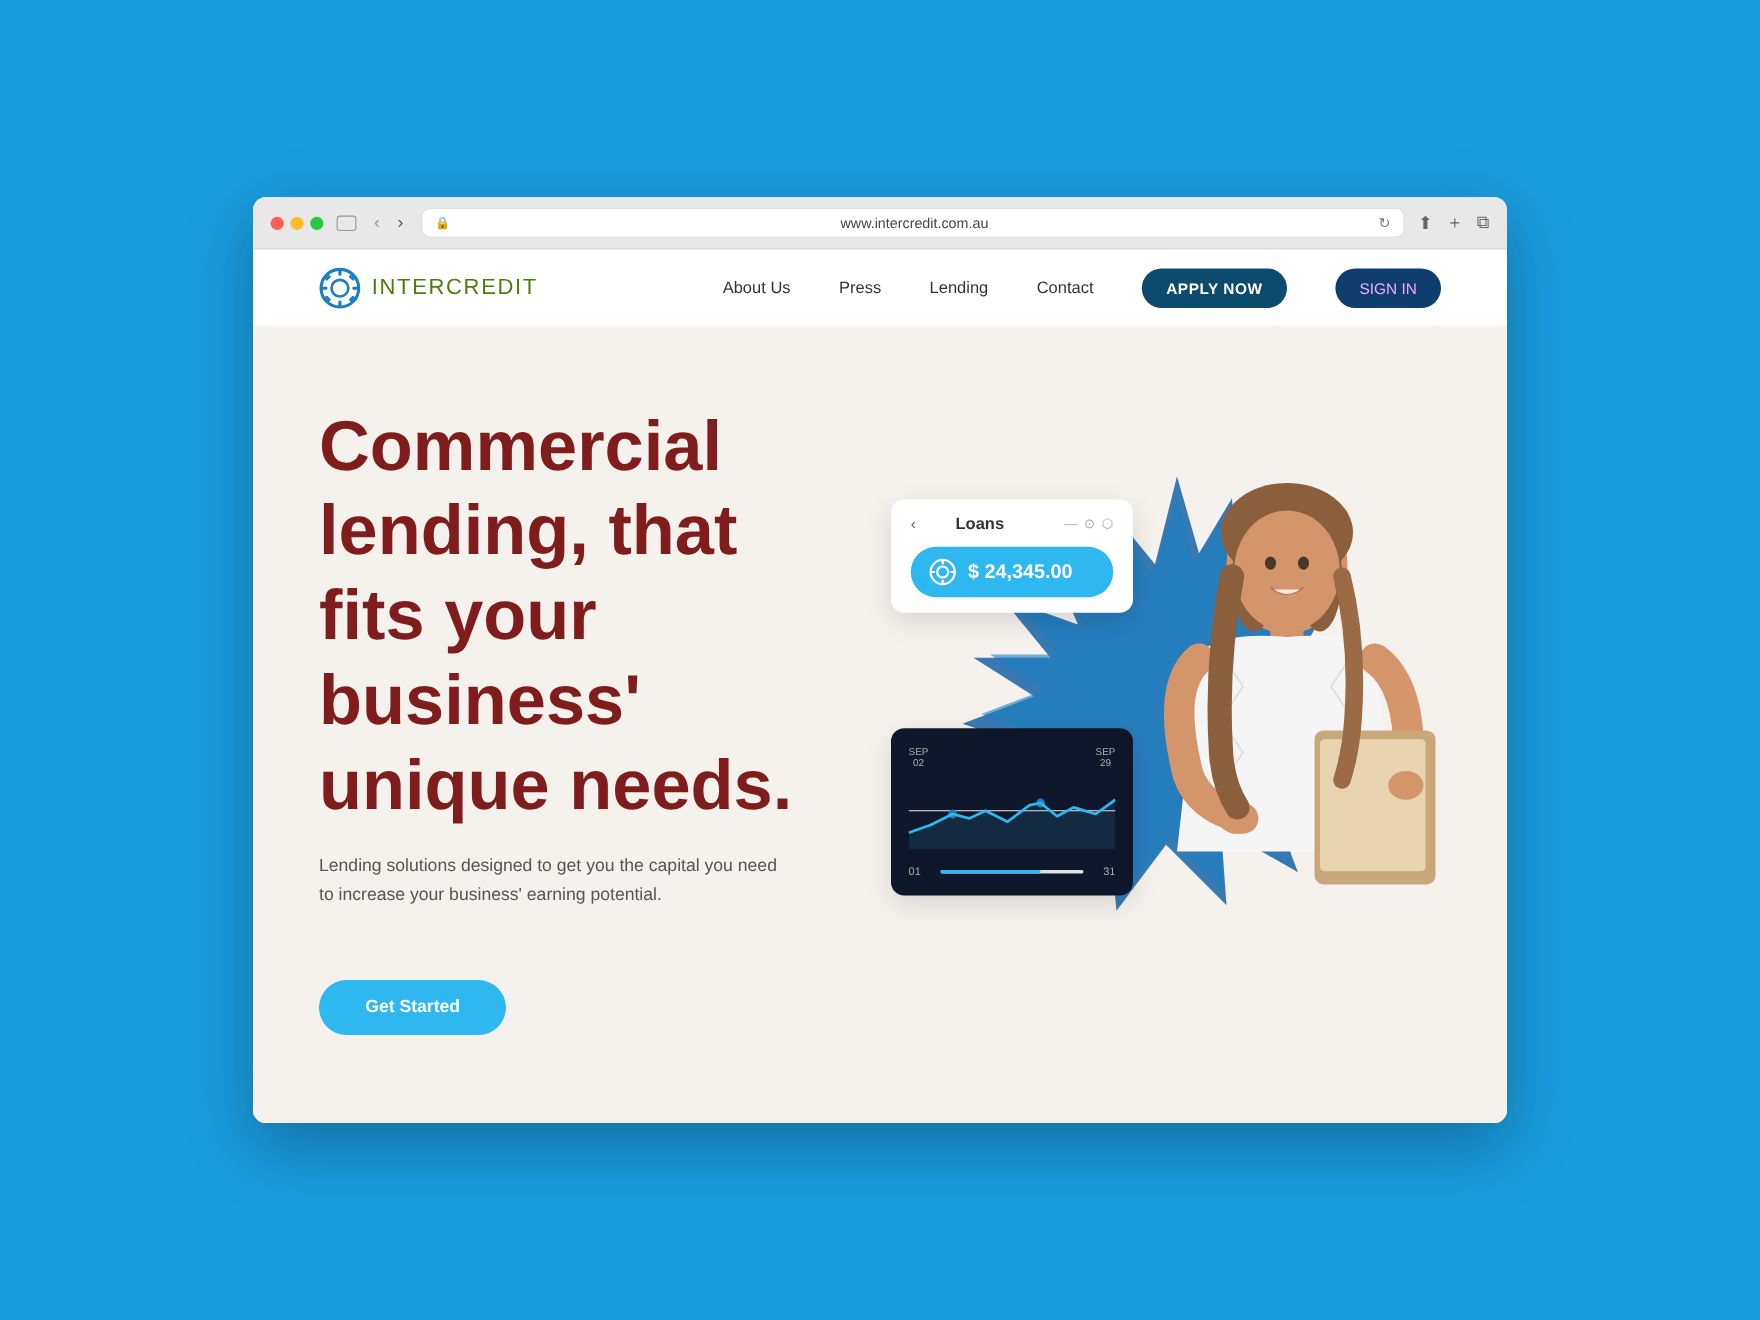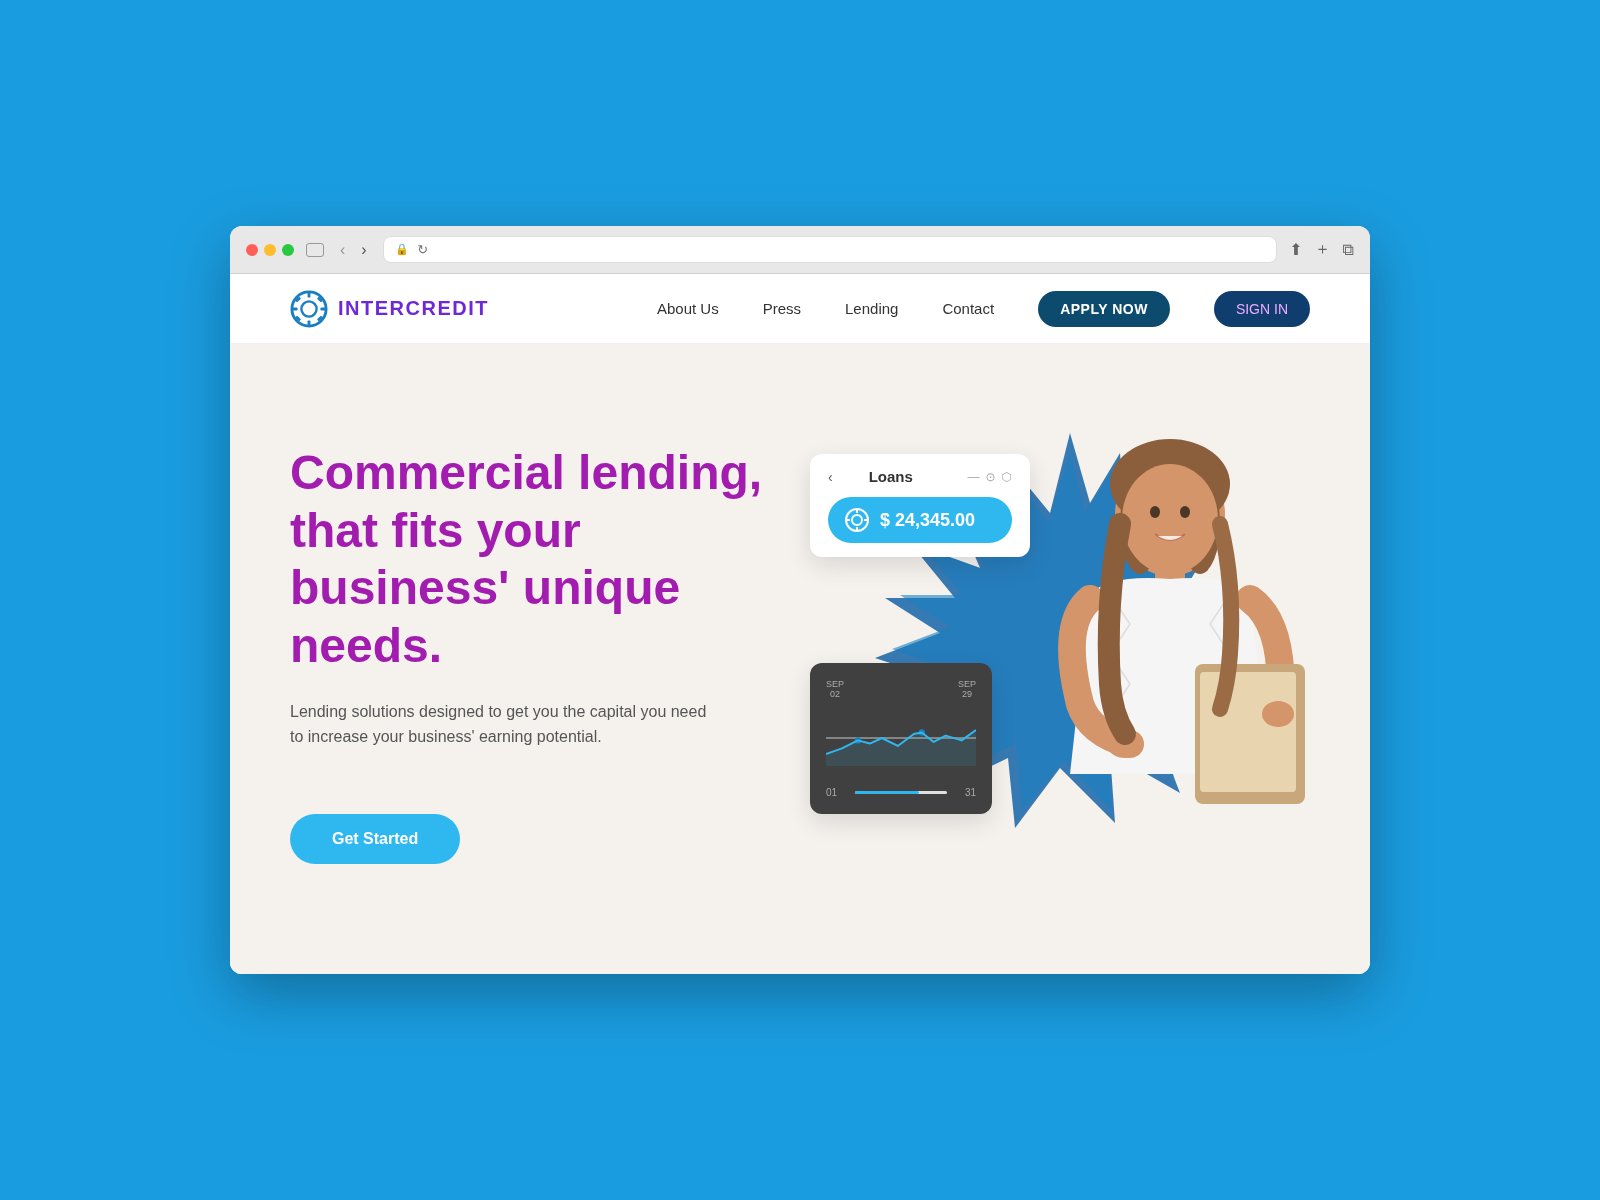--- a/index.html
+++ b/index.html
@@ -132,22 +132,22 @@
       gap: 10px;
     }
 
     .logo-icon {
       width: 38px;
       height: 38px;
     }
 
     .logo-text {
       font-size: 20px;
-      font-weight: 700;
-      color: #6d28d9;
+      font-weight: 400;
+      color: #4d7c0f;
       letter-spacing: 1.5px;
     }
 
     .nav-links {
       display: flex;
       align-items: center;
       gap: 44px;
     }
 
     .nav-link {
@@ -192,23 +192,23 @@
       position: relative;
       overflow: hidden;
     }
 
     .hero-left {
       max-width: 480px;
       z-index: 2;
     }
 
     .hero-headline {
-      font-size: 48px;
+      font-size: 64px;
       font-weight: 800;
-      color: #a21caf;
+      color: #7f1d1d;
       line-height: 1.2;
       margin-bottom: 24px;
     }
 
     .hero-subtext {
       font-size: 16px;
       color: #555;
       line-height: 1.6;
       margin-bottom: 64px;
       max-width: 420px;
@@ -288,26 +288,26 @@
     .amount-gear-icon {
       width: 26px;
       height: 26px;
     }
 
     
     .ui-card-chart {
       position: absolute;
       bottom: 80px;
       left: -20px;
-      background: #404040;
+      background: #0f172a;
       border-radius: 12px;
       padding: 16px;
       box-shadow: 0 8px 24px rgba(0,0,0,0.12);
       z-index: 10;
-      width: 182px;
+      width: 220px;
     }
 
     .chart-dates {
       display: flex;
       justify-content: space-between;
     }
 
     .chart-date {
       font-size: 9px;
       color: #aaa;
@@ -391,20 +391,21 @@
 
     <div class="browser-sidebar-btn"></div>
 
     <div class="browser-nav">
       <span class="browser-nav-btn">‹</span>
       <span class="browser-nav-btn active">›</span>
     </div>
 
     <div class="address-bar-container">
       <span class="lock-icon">🔒</span>
+      <span class="address-bar-text">www.intercredit.com.au</span>
       <span class="reload-btn">↻</span>
     </div>
 
     <div class="browser-actions">
       <span class="browser-action-btn">⬆</span>
       <span class="browser-action-btn">＋</span>
       <span class="browser-action-btn">⧉</span>
     </div>
   </div>
 

